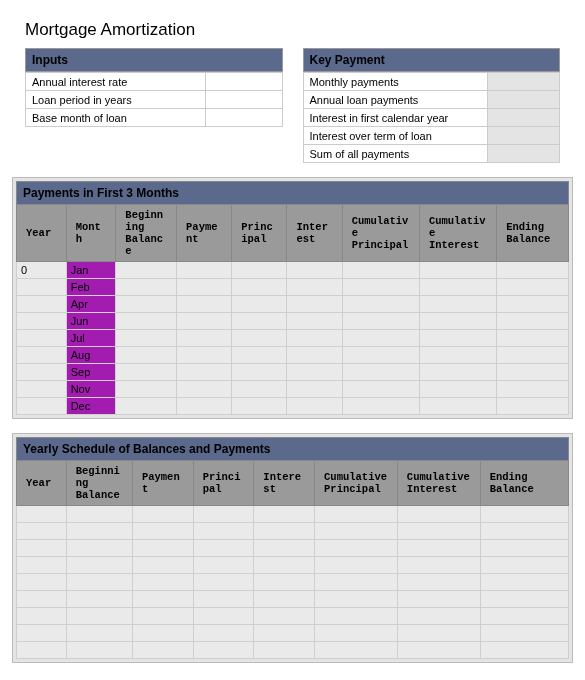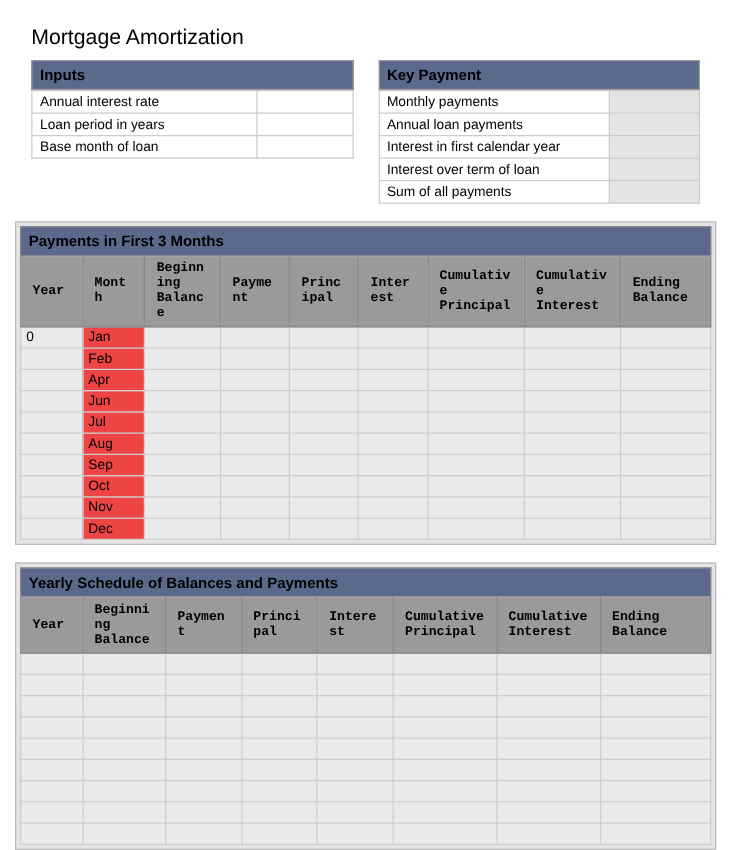--- a/index.html
+++ b/index.html
@@ -82,21 +82,21 @@
     word-wrap: break-word;
     font-family: Liberation Mono, monospace;
   }
   table.grid td {
     border: 1px solid #cfcfcf;
     padding: 2px 4px;
     height: 17px;
     background: #eaeaea;
     font-size: 11px;
   }
-  table.grid td.month { background: #ef4444; }
+  table.grid td.month { background: #a21caf; }
   table.grid td.year-cell { background: #eaeaea; }
   .months td.year-cell:not(:first-child){ }
 </style>
 </head>
 <body>
 
 <div class="title">Mortgage Amortization</div>
 
 <div class="top-row">
   <div class="panel panel-left">
@@ -236,31 +236,20 @@
           <td></td>
           <td></td>
           <td></td>
           <td></td>
           <td></td>
           <td></td>
           <td></td>
         </tr>
         <tr>
           <td class="year-cell"></td>
-          <td class="month">Oct</td>
-          <td></td>
-          <td></td>
-          <td></td>
-          <td></td>
-          <td></td>
-          <td></td>
-          <td></td>
-        </tr>
-        <tr>
-          <td class="year-cell"></td>
           <td class="month">Nov</td>
           <td></td>
           <td></td>
           <td></td>
           <td></td>
           <td></td>
           <td></td>
           <td></td>
         </tr>
         <tr>

